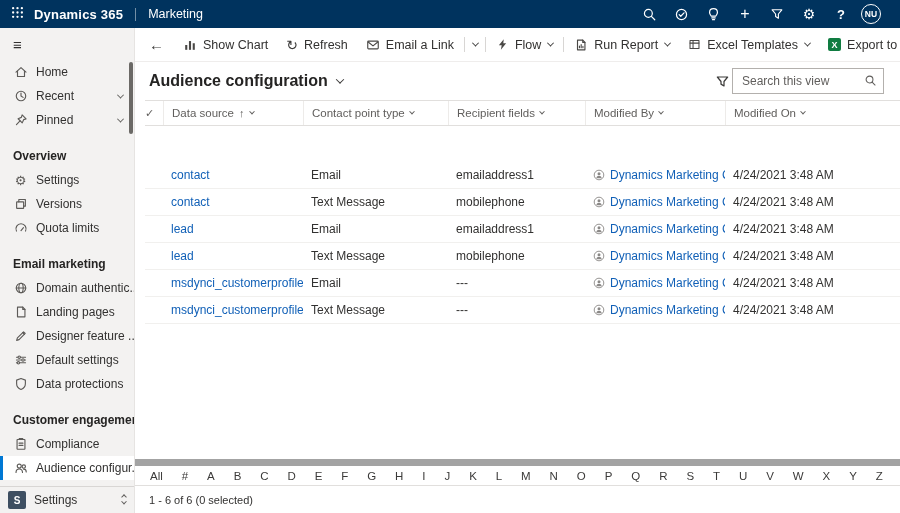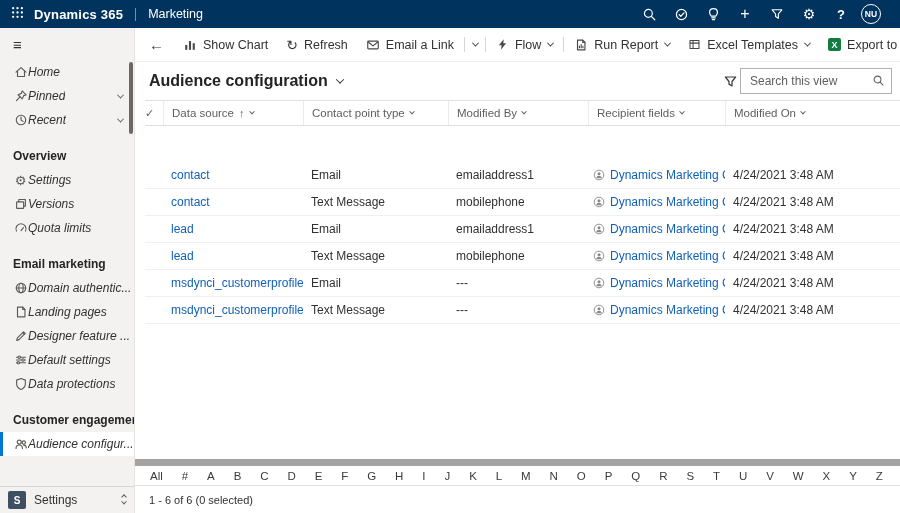--- a/index.html
+++ b/index.html
@@ -23,21 +23,21 @@
 
   
   .sidebar { width:135px; flex:0 0 135px; background:#f3f2f1; display:flex; flex-direction:column; font-size:12px; position:relative; border-right:1px solid #e6e4e2; }
   .sb-burger { height:32px; display:flex; align-items:center; padding-left:13px; cursor:pointer; flex:0 0 32px; }
   .sb-burger .g { font-size:15px; color:#323130; }
   .sb-nav { flex:1; overflow:hidden; }
   .sb-item { height:24px; display:flex; align-items:center; padding-left:10px; border-left:3px solid transparent; cursor:pointer; color:#323130; }
   .sb-item.sel { background:#fff; border-left-color:#0078d4; }
   .sb-item .sb-ic { width:15px; height:15px; display:flex; align-items:center; justify-content:center; color:#5d5b58; flex:0 0 15px; }
   .sb-item .sb-ic .g { font-size:13px; line-height:1; color:#5d5b58; }
-  .sb-label { margin-left:0; white-space:nowrap; overflow:hidden;font-style:italic; }
+  .sb-label { margin-left:8px; white-space:nowrap; overflow:hidden; }
   .sb-item .chv { margin-left:auto; margin-right:11px; color:#605e5c; }
   .sb-sec { height:24px; line-height:24px; margin-top:12px; padding-left:13px; font-weight:700; font-size:12px; color:#252423; white-space:nowrap; }
   .sb-scroll { position:absolute; right:1px; top:34px; width:4px; height:72px; background:#6b6966; border-radius:2px; }
   .sb-area { flex:0 0 27px; height:27px; border-top:1px solid #d8d6d4; display:flex; align-items:center; padding:0 8px; cursor:pointer; background:#f3f2f1; }
   .area-badge { width:18px; height:18px; background:#3e4f61; color:#fff; border-radius:2px; font-size:10px; font-weight:700; display:flex; align-items:center; justify-content:center; }
   .area-label { margin-left:8px; font-size:12px; color:#323130; }
   .area-chevrons { margin-left:auto; display:flex; flex-direction:column; gap:2px; align-items:center; color:#605e5c; }
   .area-chevrons .chv { width:4px; height:4px; }
   .area-chevrons .chv.up { transform:rotate(-135deg); }
 
@@ -51,21 +51,21 @@
   .cmd-back .g { font-size:15px; color:#3b3a39; }
   .cmd .g { font-size:14px; line-height:1; color:#3b3a39; }
   .cmd .chv { margin-left:1px; color:#3b3a39; }
   .chev-btn { padding:0 6px; }
   .cmd-div { width:1px; height:15px; background:#d8d6d4; margin:0 1px; flex:0 0 1px; }
   .xls { width:13px; height:13px; background:#107c41; color:#fff; border-radius:2px; font-size:9px; font-weight:700; display:flex; align-items:center; justify-content:center; }
   .grn { color:#107c41; }
   .ic { display:flex; align-items:center; justify-content:center; color:#4a4846; }
 
   
-  .viewhead { flex:0 0 38px; height:38px; display:flex; align-items:center; padding:0 8px 0 14px; }
+  .viewhead { flex:0 0 38px; height:38px; display:flex; align-items:center; padding:0 16px 0 14px; }
   .vh-title { display:flex; align-items:center; gap:9px; cursor:pointer; }
   .vh-title h1 { font-size:16px; font-weight:700; color:#252423; white-space:nowrap; }
   .chv { display:inline-block; width:5px; height:5px; border-right:1.4px solid currentColor; border-bottom:1.4px solid currentColor; transform:rotate(45deg) translate(-1px,-1px); }
   .chv.big { width:6px; height:6px; color:#3b3a39; }
   .vh-right { margin-left:auto; display:flex; align-items:center; gap:2px; }
   .vh-right .ic { color:#3b3a39; cursor:pointer; }
   .searchbox { position:relative; }
   .searchbox input { width:152px; height:26px; border:1px solid #b3b0ad; background:#fff; font:inherit; font-size:12px; padding:0 26px 0 9px; color:#323130; outline:none; }
   .searchbox input::placeholder { color:#605e5c; }
   .searchbox .ic { position:absolute; right:7px; top:6px; color:#605e5c; }
@@ -181,35 +181,35 @@
               <svg class="st" width="14" height="14" viewBox="0 0 16 16">
                 <path d="M2.3 8.2 L8 3 L13.7 8.2"></path>
                 <path d="M4 7 V13.2 H12 V7"></path>
               </svg>
             </span>
           <span class="sb-label">Home</span>
         </div>
         <div class="sb-item">
           <span class="sb-ic">
               <svg class="st" width="14" height="14" viewBox="0 0 16 16">
+                <circle cx="8" cy="8" r="5.4"></circle>
+                <path d="M8 4.6 V8 L10.4 9.6"></path>
+              </svg>
+            </span>
+          <span class="sb-label">Recent</span>
+          <span class="chv"></span>
+        </div>
+        <div class="sb-item">
+          <span class="sb-ic">
+              <svg class="st" width="14" height="14" viewBox="0 0 16 16">
                 <path d="M9.3 2.2 L13.8 6.7 L11 7.6 L9.4 11.3 L4.7 6.6 L8.4 5 Z"></path>
                 <path d="M6.9 9.1 L2.8 13.2"></path>
               </svg>
             </span>
           <span class="sb-label">Pinned</span>
-          <span class="chv"></span>
-        </div>
-        <div class="sb-item">
-          <span class="sb-ic">
-              <svg class="st" width="14" height="14" viewBox="0 0 16 16">
-                <circle cx="8" cy="8" r="5.4"></circle>
-                <path d="M8 4.6 V8 L10.4 9.6"></path>
-              </svg>
-            </span>
-          <span class="sb-label">Recent</span>
           <span class="chv"></span>
         </div>
 
         <div class="sb-sec">Overview</div>
         <div class="sb-item">
           <span class="sb-ic">
               <span class="g">⚙</span>
             </span>
           <span class="sb-label">Settings</span>
         </div>
@@ -275,20 +275,30 @@
         <div class="sb-item">
           <span class="sb-ic">
               <svg class="st" width="14" height="14" viewBox="0 0 16 16">
                 <path d="M8 1.8 L13 3.6 V7.8 C13 11 10.9 13.2 8 14.2 C5.1 13.2 3 11 3 7.8 V3.6 Z"></path>
               </svg>
             </span>
           <span class="sb-label">Data protections</span>
         </div>
 
         <div class="sb-sec">Customer engagement</div>
+        <div class="sb-item">
+          <span class="sb-ic">
+              <svg class="st" width="14" height="14" viewBox="0 0 16 16">
+                <rect x="3.5" y="2.8" width="9" height="11.2" rx="0.5"></rect>
+                <path d="M6 2.8 V1.8 H10 V2.8"></path>
+                <path d="M5.8 7 H10.2 M5.8 9.6 H10.2"></path>
+              </svg>
+            </span>
+          <span class="sb-label">Compliance</span>
+        </div>
         <div class="sb-item sel">
           <span class="sb-ic">
               <svg class="st" width="14" height="14" viewBox="0 0 16 16">
                 <circle cx="6" cy="5.8" r="2.3"></circle>
                 <path d="M2.3 13.2 C2.3 10.6 3.9 9.2 6 9.2 C8.1 9.2 9.7 10.6 9.7 13.2"></path>
                 <circle cx="11.2" cy="6.4" r="1.9"></circle>
                 <path d="M11 9.3 C12.9 9.3 14 10.6 14 12.6"></path>
               </svg>
             </span>
           <span class="sb-label">Audience configur...</span>
@@ -407,26 +417,26 @@
             </div>
           <div class="col c-ds">
             <span>Data source</span>
             <span class="g sort">↑</span>
             <span class="chv"></span>
           </div>
           <div class="col c-cpt">
             <span>Contact point type</span>
             <span class="chv"></span>
           </div>
+          <div class="col c-rf">
+            <span>Recipient fields</span>
+            <span class="chv"></span>
+          </div>
           <div class="col c-mb">
             <span>Modified By</span>
-            <span class="chv"></span>
-          </div>
-          <div class="col c-rf">
-            <span>Recipient fields</span>
             <span class="chv"></span>
           </div>
           <div class="col c-mo">
             <span>Modified On</span>
             <span class="chv"></span>
           </div>
         </div>
 
         <div class="grid-body">
 

